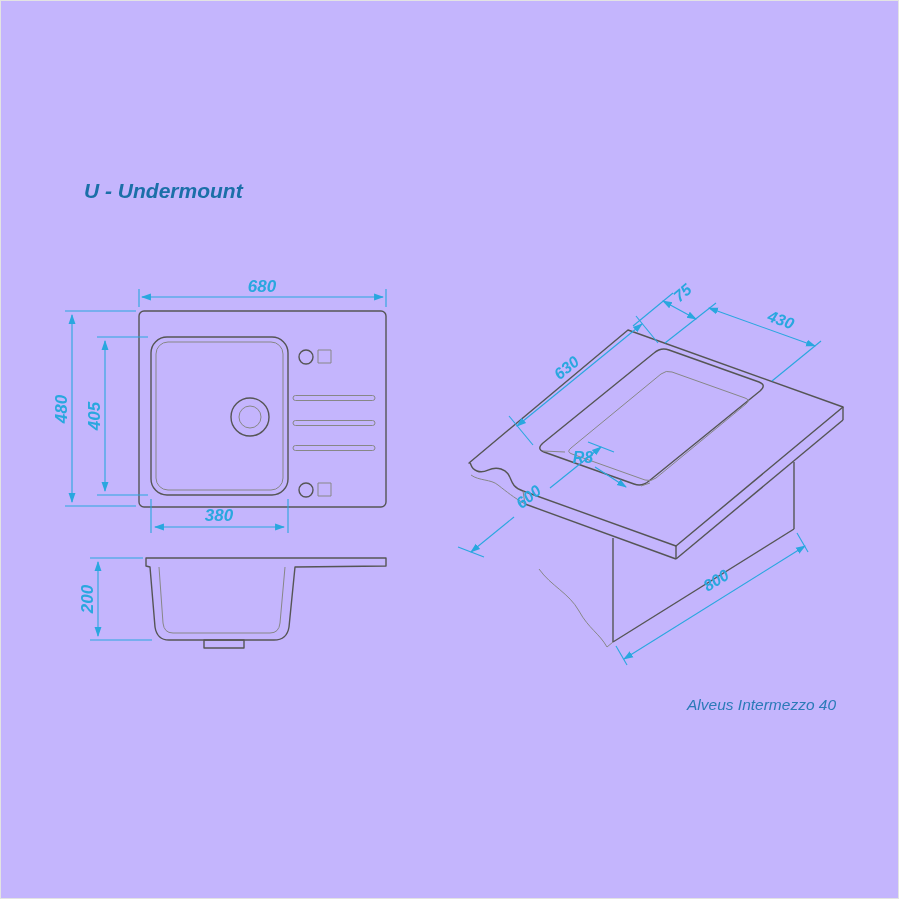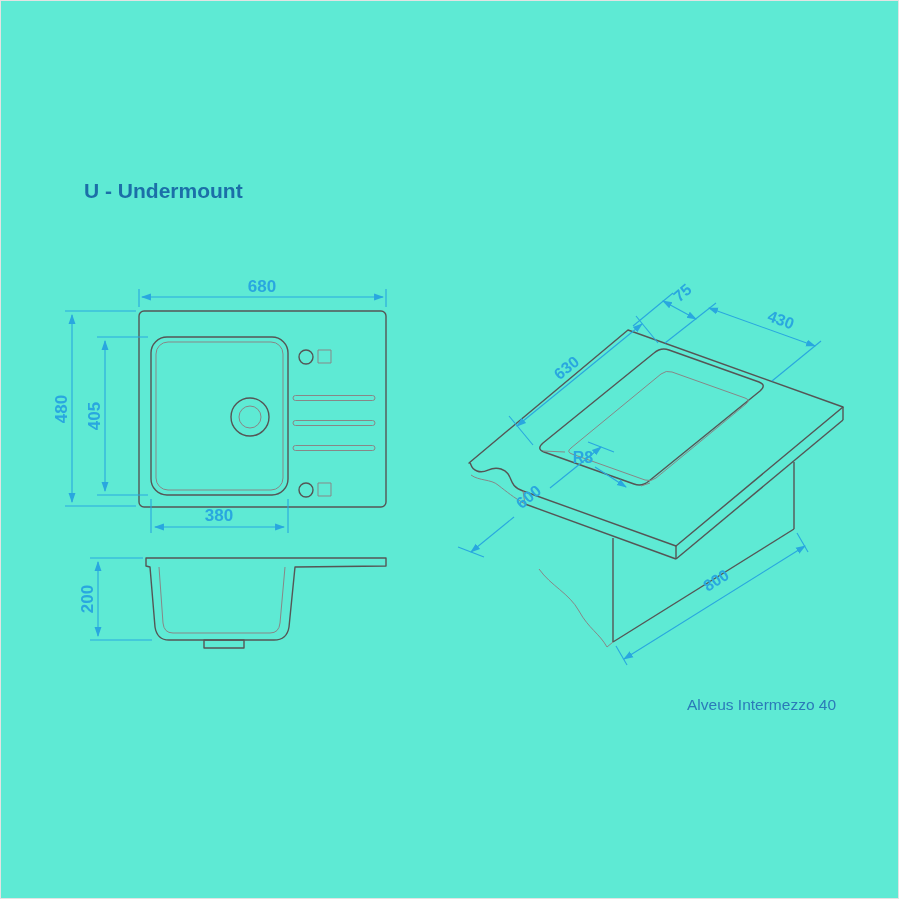--- a/index.html
+++ b/index.html
@@ -1,16 +1,16 @@
 <!DOCTYPE html>
 <html><head>
 <meta charset="utf-8">
 <style>
   html,body{margin:0;padding:0;background:#fff;}
-  .page{position:relative;width:899px;height:899px;background:#5eead4;border:1px solid #e3e3e3;box-sizing:border-box;overflow:hidden;font-family:"Liberation Sans",sans-serif;}
+  .page{position:relative;width:899px;height:899px;background:#c4b5fd;border:1px solid #e3e3e3;box-sizing:border-box;overflow:hidden;font-family:"Liberation Sans",sans-serif;font-style:italic;}
   svg{position:absolute;left:0;top:0;}
   .outline{fill:none;stroke:#555555;stroke-width:1.4;stroke-linejoin:round;}
   .outline-thin{fill:none;stroke:#878787;stroke-width:1;stroke-linejoin:round;}
   .dim{stroke:#29a7df;stroke-width:1.1;fill:none;}
   .dim-text{font-family:"Liberation Sans",sans-serif;font-weight:bold;font-size:17px;fill:#29a7df;text-anchor:middle;}
   .dim-text-iso{font-family:"Liberation Sans",sans-serif;font-weight:bold;font-size:16px;fill:#29a7df;text-anchor:middle;}
   .title-text{font-family:"Liberation Sans",sans-serif;font-weight:bold;font-size:21px;fill:#1b6fa8;}
   .product-text{font-family:"Liberation Sans",sans-serif;font-size:15.5px;fill:#2b7ab8;}
 </style>
 </head>

